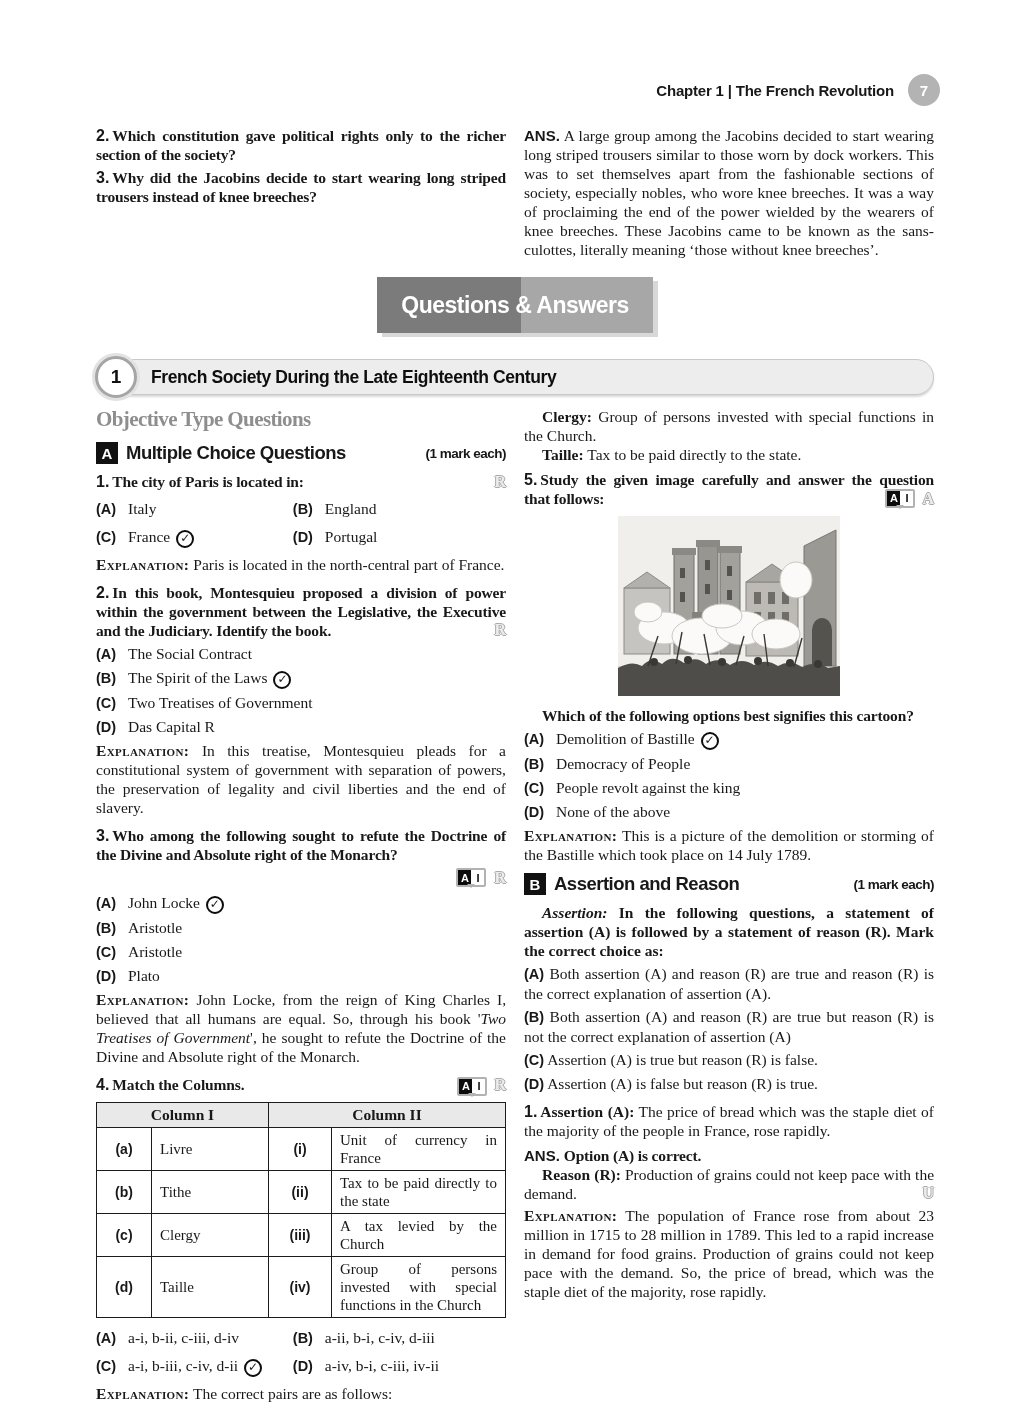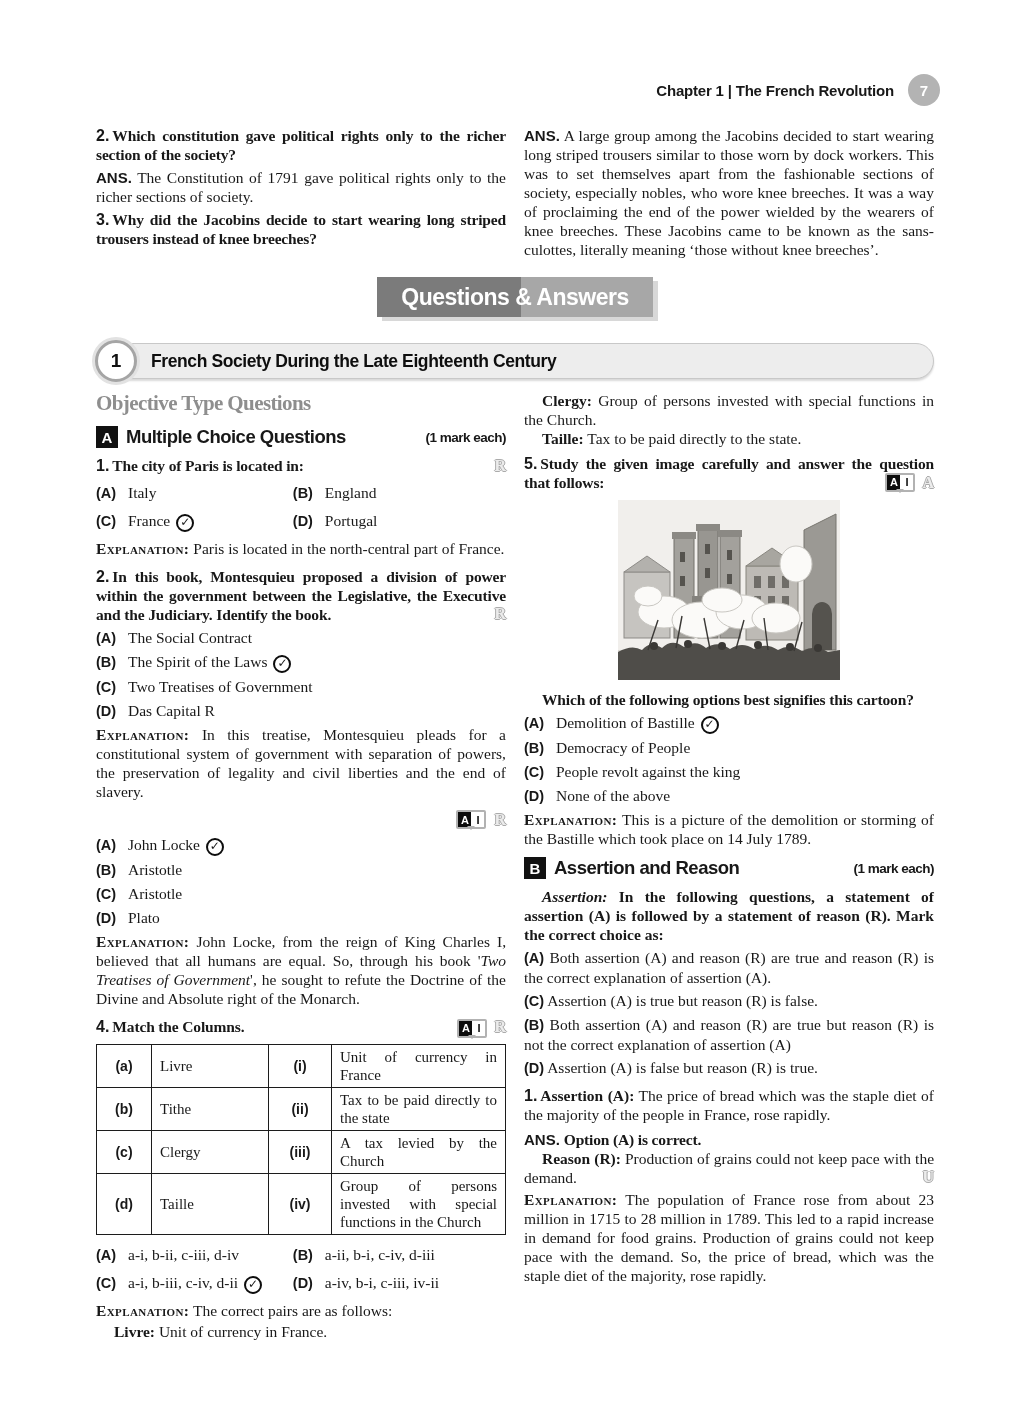--- a/index.html
+++ b/index.html
@@ -11,21 +11,21 @@
   .cols{display:grid;grid-template-columns:1fr 1fr;column-gap:18px;}
   p{margin:0;}
   .q{text-align:justify;line-height:19px;margin-bottom:4px;}
   .qtext{font-weight:bold;letter-spacing:-0.15px;}
   .qnum{font-family:"Liberation Sans",sans-serif;font-weight:bold;font-size:16px;margin-right:3px;}
   .body-p{text-align:justify;line-height:19px;}
   .ans-label{font-family:"Liberation Sans",sans-serif;font-weight:bold;font-size:15px;}
   .mt10{margin-top:4px;}
   .mt6{margin-top:6px;}
   .banner-wrap{display:flex;justify-content:center;margin:18px 0 26px;}
-  .banner{min-width:240px;height:40px;display:flex;align-items:center;justify-content:center;padding:0 18px;color:#fff;font-family:"Liberation Sans",sans-serif;font-weight:bold;font-size:23px;letter-spacing:-0.5px;background:linear-gradient(90deg,#7b7b7b 0%,#7b7b7b 52%,#a7a7a7 52%,#a7a7a7 100%);box-shadow:5px 4px 0 #d8d8d8;}
+  .banner{min-width:240px;height:56px;display:flex;align-items:center;justify-content:center;padding:0 18px;color:#fff;font-family:"Liberation Sans",sans-serif;font-weight:bold;font-size:23px;letter-spacing:-0.5px;background:linear-gradient(90deg,#7b7b7b 0%,#7b7b7b 52%,#a7a7a7 52%,#a7a7a7 100%);box-shadow:5px 4px 0 #d8d8d8;}
   .section-pill{position:relative;height:34px;background:#ededed;border:1px solid #c8c8c8;border-radius:18px;display:flex;align-items:center;padding-left:54px;margin-bottom:12px;box-shadow:0 2px 2px rgba(0,0,0,0.15);}
   .section-num{position:absolute;left:-2px;top:-4px;width:36px;height:36px;border-radius:50%;background:#fff;border:3px solid #a5a5a5;box-shadow:0 0 0 3px #e2e2e2;display:flex;align-items:center;justify-content:center;font-family:"Liberation Sans",sans-serif;font-weight:bold;font-size:19px;color:#111;}
   .section-title{font-family:"Liberation Sans",sans-serif;font-weight:bold;font-size:17.5px;letter-spacing:-0.4px;color:#0e0e0e;}
   .objective{color:#8e8e8e;font-family:Liberation Serif, serif;font-weight:bold;font-size:21px;letter-spacing:-0.6px;margin:0 0 10px;}
   .sub-header{display:flex;align-items:center;margin:0 0 8px;}
   .marker-box{width:22px;height:22px;background:#111;color:#fff;font-family:"Liberation Sans",sans-serif;font-weight:bold;font-size:15px;display:flex;align-items:center;justify-content:center;margin-right:8px;flex:none;}
   .sub-title{font-family:"Liberation Sans",sans-serif;font-weight:bold;font-size:18.5px;letter-spacing:-0.5px;flex:1;}
   .marks{font-family:"Liberation Sans",sans-serif;font-weight:bold;font-size:13.5px;letter-spacing:-0.5px;}
   .level{font-family:"Liberation Serif",serif;font-weight:bold;font-size:16px;color:#ececec;text-shadow:-1px 0 #ababab,1px 0 #ababab,0 -1px #ababab,0 1px #ababab;}
   .flexline{display:flex;align-items:baseline;}
@@ -67,21 +67,20 @@
 <div class="page">
 
   <div class="header-row">
     <span class="chapter">Chapter 1 | The French Revolution</span>
     <span class="page-circle">7</span>
   </div>
 
   <div class="cols">
     <div>
       <p class="q"><span class="qnum">2.</span><span class="qtext">Which constitution gave political rights only to the richer section of the society?</span></p>
-      <p class="body-p"><span class="ans-label">ANS.</span> <span>The Constitution of 1791 gave political rights only to the richer sections of society.</span></p>
       <p class="q mt10"><span class="qnum">3.</span><span class="qtext">Why did the Jacobins decide to start wearing long striped trousers instead of knee breeches?</span></p>
     </div>
     <div>
       <p class="body-p"><span class="ans-label">ANS.</span> <span>A large group among the Jacobins decided to start wearing long striped trousers similar to those worn by dock workers. This was to set themselves apart from the fashionable sections of society, especially nobles, who wore knee breeches. It was a way of proclaiming the end of the power wielded by the wearers of knee breeches. These Jacobins came to be known as the sans-culottes, literally meaning ‘those without knee breeches’.</span></p>
     </div>
   </div>
 
   <div class="banner-wrap">
     <div class="banner">Questions &amp; Answers</div>
   </div>
@@ -146,20 +145,23 @@
             <span class="opt-label">(C)</span>
             <span>Two Treatises of Government</span>
           </div>
         <div class="opt">
             <span class="opt-label">(D)</span>
             <span>Das Capital R</span>
           </div>
       </div>
       <p class="expl"><span class="expl-label">Explanation:</span> <span>In this treatise, Montesquieu pleads for a constitutional system of government with separation of powers, the preservation of legality and civil liberties and the end of slavery.</span></p>
 
+      <p class="q">
+        <span class="qnum">3.</span><span class="qtext">Who among the following sought to refute the Doctrine of the Divine and Absolute right of the Monarch?</span>
+      </p>
       <div class="icon-row">
         <span class="ai-badge">
             <span class="ai-a">A</span>
             <span class="ai-i">I</span>
           </span>
         <span class="level">R</span>
       </div>
       <div>
         <div class="opt">
             <span class="opt-label">(A)</span>
@@ -185,20 +187,24 @@
         <span class="qnum">4.</span>
         <span class="qtext flex1">Match the Columns.</span>
         <span class="ai-badge" style="margin-right:7px;">
             <span class="ai-a">A</span>
             <span class="ai-i">I</span>
           </span>
         <span class="level">R</span>
       </p>
       <table class="match-table">
         <tbody>
+            <tr>
+          <th colspan="2">Column I</th>
+          <th colspan="2">Column II</th>
+        </tr>
         <tr>
           <td class="c-letter">(a)</td>
           <td class="c-term">Livre</td>
           <td class="c-roman">(i)</td>
           <td class="c-desc">Unit of currency in France</td>
         </tr>
         <tr>
           <td class="c-letter">(b)</td>
           <td class="c-term">Tithe</td>
           <td class="c-roman">(ii)</td>
@@ -344,22 +350,22 @@
 
       <div class="sub-header">
         <span class="marker-box">B</span>
         <span class="sub-title">Assertion and Reason</span>
         <span class="marks">(1 mark each)</span>
       </div>
 
       <p class="dirp ind"><span class="ital">Assertion:</span> <span>In the following questions, a statement of assertion (A) is followed by a statement of reason (R). Mark the correct choice as:</span></p>
 
       <p class="choice-p"><span class="opt-label">(A)</span> <span>Both assertion (A) and reason (R) are true and reason (R) is the correct explanation of assertion (A).</span></p>
+      <p class="choice-p"><span class="opt-label">(B)</span> <span>Both assertion (A) and reason (R) are true but reason (R) is not the correct explanation of assertion (A)</span></p>
       <p class="choice-p"><span class="opt-label">(C)</span> <span>Assertion (A) is true but reason (R) is false.</span></p>
-      <p class="choice-p"><span class="opt-label">(B)</span> <span>Both assertion (A) and reason (R) are true but reason (R) is not the correct explanation of assertion (A)</span></p>
       <p class="choice-p"><span class="opt-label">(D)</span> <span>Assertion (A) is false but reason (R) is true.</span></p>
 
       <p class="assert-p"><span class="qnum">1.</span><span class="term">Assertion (A):</span> <span>The price of bread which was the staple diet of the majority of the people in France, rose rapidly.</span></p>
       <p class="body-p mt6"><span class="ans-label">ANS.</span> <span class="qtext">Option (A) is correct.</span></p>
       <p class="body-p ind q-rel"><span class="term">Reason (R):</span> <span>Production of grains could not keep pace with the demand.</span><span class="level level-abs">U</span></p>
       <p class="expl"><span class="expl-label">Explanation:</span> <span>The population of France rose from about 23 million in 1715 to 28 million in 1789. This led to a rapid increase in demand for food grains. Production of grains could not keep pace with the demand. So, the price of bread, which was the staple diet of the majority, rose rapidly.</span></p>
     </div>
   </div>
 </div>
 

